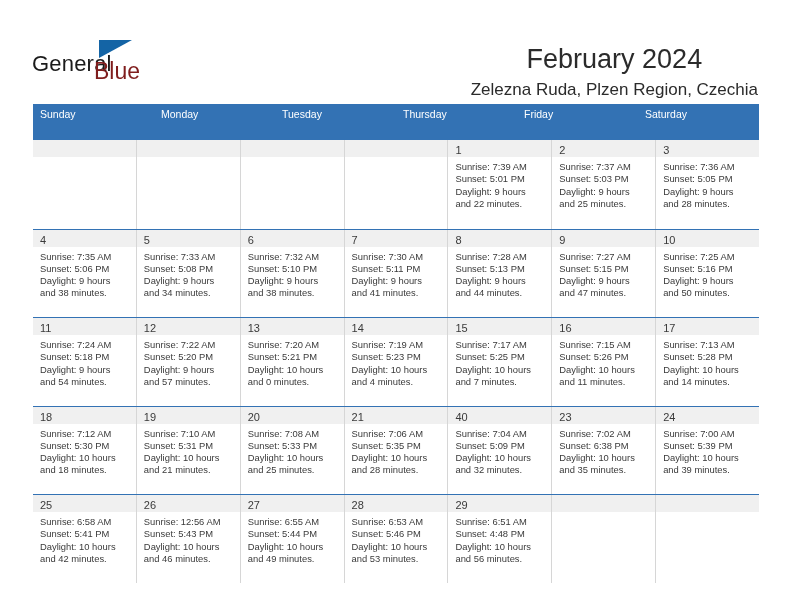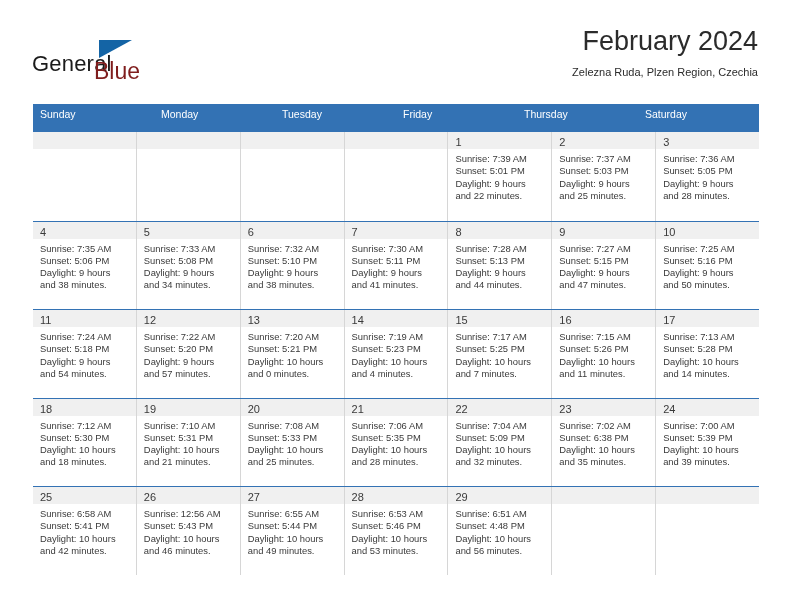--- a/index.html
+++ b/index.html
@@ -61,50 +61,50 @@
     left: 62px;
     top: 22px;
     font-size: 23px;
     color: #7f1d1d;
     font-weight: 400;
   }
 
   .title-block {
     position: absolute;
     right: 34px;
-    top: 24px;
-    text-align: right;
+    top: 42px;
+    text-align: center;
   }
   .cal-title {
     font-size: 27px;
     color: #2b2b2b;
     font-weight: 400;
     line-height: 34px;
     white-space: nowrap;
   }
   .cal-subtitle {
     margin-top: 5px;
-    font-size: 11px;
+    font-size: 17px;
     color: #2b2b2b;
     font-weight: 400;
     line-height: 18px;
     white-space: nowrap;
   }
 
   
   .calendar {
     position: absolute;
     left: 33px;
     top: 104px;
     width: 726px;
   }
   .weekhead {
     display: flex;
     background: #3372b4;
-    height: 28px;
+    height: 36px;
   }
   .weekhead .wh {
     flex: 1 1 0;
     color: #ffffff;
     font-size: 10.5px;
     line-height: 20px;
     padding-left: 7px;
     box-sizing: border-box;
     white-space: nowrap;
     overflow: hidden;
@@ -174,22 +174,22 @@
       <div class="cal-subtitle">Zelezna Ruda, Plzen Region, Czechia</div>
     </div>
 
   </div>
 
   <div class="calendar">
     <div class="weekhead" id="weekhead">
         <div class="wh">Sunday</div>
         <div class="wh">Monday</div>
         <div class="wh">Tuesday</div>
+        <div class="wh">Thursday</div>
         <div class="wh">Friday</div>
-        <div class="wh">Thursday</div>
         <div class="wh">Saturday</div>
       </div>
     <div id="weeks-container">
         <div class="week">
           <div class="day empty">
             <div class="day-num-strip"><span class="day-num"></span></div>
             <div class="day-body"></div>
           </div>
           <div class="day empty">
             <div class="day-num-strip"><span class="day-num"></span></div>
@@ -392,21 +392,21 @@
           <div class="day">
             <div class="day-num-strip"><span class="day-num">21</span></div>
             <div class="day-body">
               <div class="day-line">Sunrise: 7:06 AM</div>
               <div class="day-line">Sunset: 5:35 PM</div>
               <div class="day-line">Daylight: 10 hours</div>
               <div class="day-line">and 28 minutes.</div>
             </div>
           </div>
           <div class="day">
-            <div class="day-num-strip"><span class="day-num">22</span></div>
+            <div class="day-num-strip"><span class="day-num">40</span></div>
             <div class="day-body">
               <div class="day-line">Sunrise: 7:04 AM</div>
               <div class="day-line">Sunset: 5:09 PM</div>
               <div class="day-line">Daylight: 10 hours</div>
               <div class="day-line">and 32 minutes.</div>
             </div>
           </div>
           <div class="day">
             <div class="day-num-strip"><span class="day-num">23</span></div>
             <div class="day-body">

